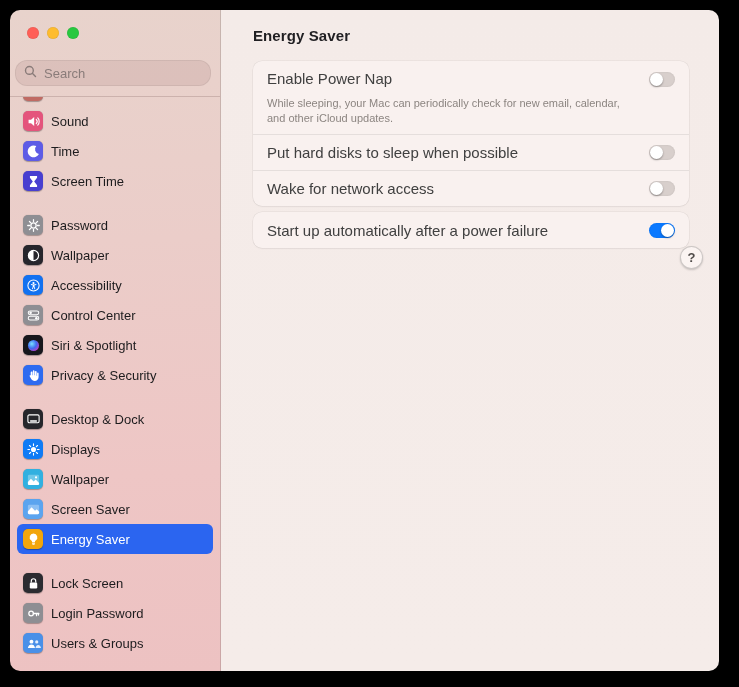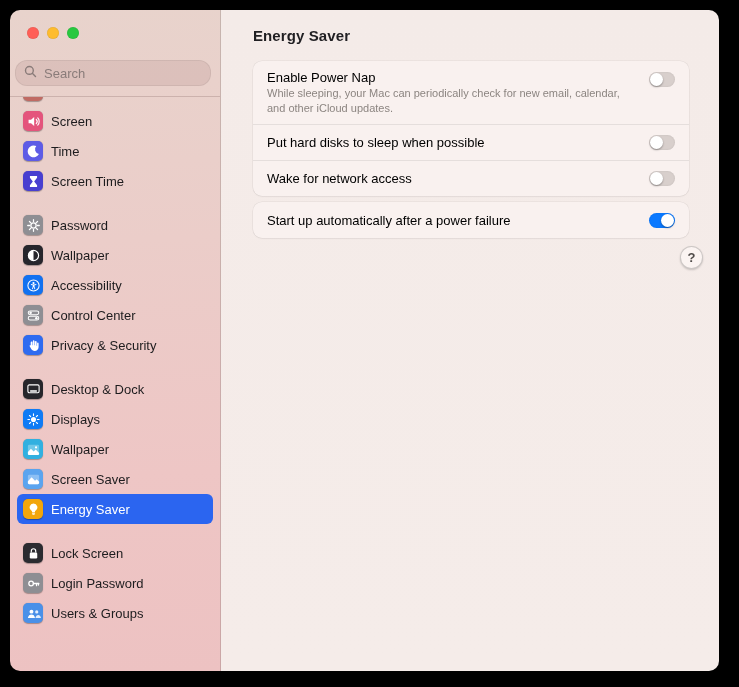--- a/index.html
+++ b/index.html
@@ -38,22 +38,22 @@
     padding:0 30px 0 32px}
   .page-title{margin:17px 0 0;font-size:15px;font-weight:700;color:#201f22;letter-spacing:.1px}
   .cards{margin-top:17px}
   .card{background:#f9f1ef;border-radius:9px;overflow:hidden;
     box-shadow:0 0 0 .5px rgba(0,0,0,.07),0 1px 2px rgba(0,0,0,.04)}
   .card + .card{margin-top:6px}
   .row{display:flex;align-items:center;justify-content:space-between;padding:0 14px;min-height:36px}
   .row + .row{border-top:1px solid rgba(0,0,0,.08)}
   .row.has-sub{align-items:flex-start;padding-top:9px;padding-bottom:9px}
   .row.has-sub .toggle{margin-top:2px}
-  .row-label{font-size:13px;color:#000000}
-  .row-sub{font-size:11px;color:#8c8581;line-height:1.32;margin-top:1px;max-width:382px}
+  .row-label{font-size:15px;color:#404040}
+  .row-sub{font-size:11px;color:#8c8581;line-height:1.32;margin-top:9px;max-width:382px}
   .toggle{width:26px;height:15px;flex:0 0 26px;border-radius:8px;background:var(--toggle-off);
     position:relative;box-shadow:inset 0 0 2px rgba(0,0,0,.1);cursor:default;margin-left:16px}
   .toggle .knob{position:absolute;top:1px;left:1px;width:13px;height:13px;border-radius:50%;
     background:#fff;box-shadow:0 1px 2px rgba(0,0,0,.35)}
   .toggle.on{background:var(--accent)}
   .toggle.on .knob{left:12px}
   .help{position:absolute;right:16px;top:236px;width:23px;height:23px;border-radius:50%;
     background:#fbf4f2;border:.5px solid rgba(0,0,0,.18);box-shadow:0 1px 2px rgba(0,0,0,.18);
     font-size:13px;font-weight:700;color:#4f4b49;display:flex;align-items:center;justify-content:center;
     font-family:inherit;padding:0;cursor:default}
@@ -85,21 +85,21 @@
               <span class="sb-icon" style="background: rgb(192, 106, 99);"></span>
               <span class="sb-label"></span>
             </div>
             <div class="sb-item">
               <span class="sb-icon" style="background: rgb(228, 84, 124);">
                 <svg viewBox="0 0 20 20">
                   <path fill="#fff" d="M4.2 7.8v4.4h2.9l3.7 3V4.8L7.1 7.8z"></path>
                   <path fill="none" stroke="#fff" stroke-width="1.3" stroke-linecap="round" d="M13.2 7.6a3.4 3.4 0 0 1 0 4.8M15 5.8a6 6 0 0 1 0 8.4"></path>
                 </svg>
               </span>
-              <span class="sb-label">Screen</span>
+              <span class="sb-label">Sound</span>
             </div>
             <div class="sb-item">
               <span class="sb-icon" style="background: rgb(94, 92, 230);">
                 <svg viewBox="0 0 20 20">
                   <path fill="#fff" d="M13.3 3.6a7 7 0 1 0 3.1 9.4A5.6 5.6 0 0 1 13.3 3.6z"></path>
                 </svg>
               </span>
               <span class="sb-label">Time</span>
             </div>
             <div class="sb-item">
@@ -147,20 +147,35 @@
                 <svg viewBox="0 0 20 20">
                   <g fill="none" stroke="#fff" stroke-width="1.2">
                     <rect x="3.8" y="4.6" width="12.4" height="4.4" rx="2.2"></rect>
                     <rect x="3.8" y="11" width="12.4" height="4.4" rx="2.2"></rect>
                   </g>
                   <circle cx="6.6" cy="6.8" r="1.5" fill="#fff"></circle>
                   <circle cx="13.4" cy="13.2" r="1.5" fill="#fff"></circle>
                 </svg>
               </span>
               <span class="sb-label">Control Center</span>
+            </div>
+            <div class="sb-item">
+              <span class="sb-icon" style="background: rgb(23, 23, 28);">
+                <svg viewBox="0 0 20 20">
+                  <defs>
+                    <radialGradient id="sirigrad" cx="35%" cy="35%" r="75%">
+                      <stop offset="0%" stop-color="#7be0ff"></stop>
+                      <stop offset="55%" stop-color="#3f6cf2"></stop>
+                      <stop offset="100%" stop-color="#c83cc4"></stop>
+                    </radialGradient>
+                  </defs>
+                  <circle cx="10" cy="10" r="6.5" fill="url(#sirigrad)"></circle>
+                </svg>
+              </span>
+              <span class="sb-label">Siri &amp; Spotlight</span>
             </div>
             <div class="sb-item">
               <span class="sb-icon" style="background: rgb(46, 107, 240);">
                 <svg viewBox="0 0 20 20">
                   <path fill="#fff" d="M6.7 11.2V6.4c0-.55.45-1 1-1s1 .45 1 1v3.4h.5V4.9c0-.55.45-1 1-1s1 .45 1 1v4.9h.5V5.6c0-.55.45-1 1-1s1 .45 1 1v4.8h.5V7.5c0-.5.4-.9.9-.9s.9.4.9.9v4.3c0 2.8-1.9 4.6-4.6 4.6-2 0-3.2-.8-4.2-2.5l-1.7-3c-.3-.55.1-1.2.75-1.2.35 0 .65.15.85.45z"></path>
                 </svg>
               </span>
               <span class="sb-label">Privacy &amp; Security</span>
             </div>
           </div>

